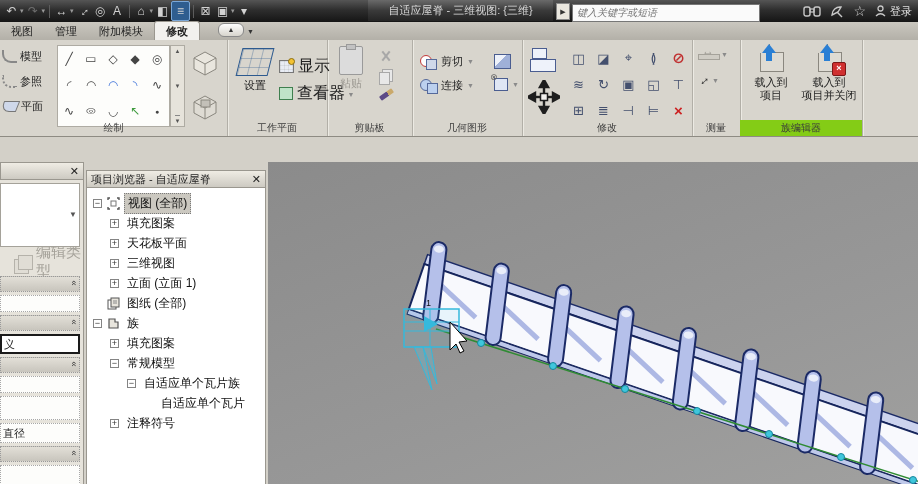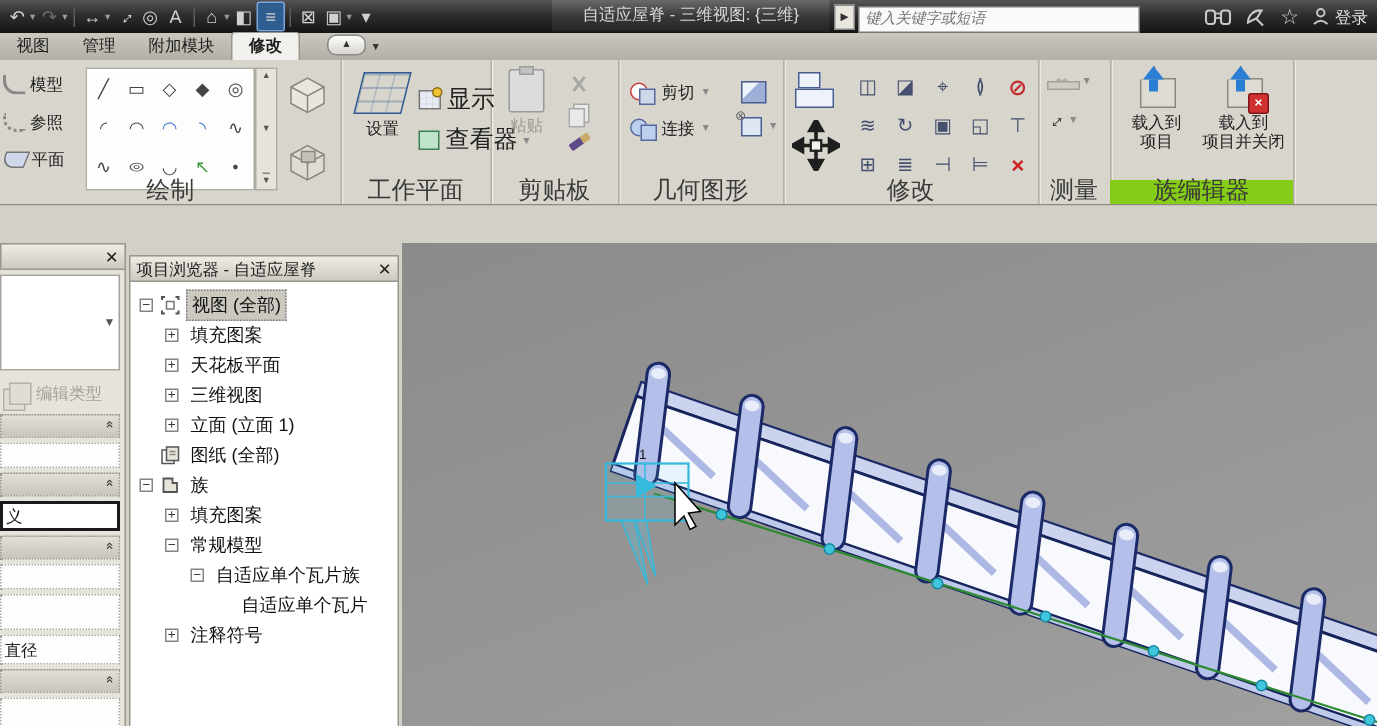--- a/index.html
+++ b/index.html
@@ -38,21 +38,21 @@
   .tab.active{background:#f2f1ee;border:1px solid #9a978f;border-bottom:none;
     border-radius:3px 3px 0 0;font-weight:bold;}
   .collapse-btn{margin-left:18px;margin-bottom:3px;width:24px;height:12px;background:linear-gradient(#fdfdfd,#d8d5cd);
     border:1px solid #8a8a8a;border-radius:6px;font-size:7px;color:#333;text-align:center;line-height:11px;}
   .collapse-drop{font-size:7px;color:#333;margin:0 0 5px 3px;}
   
   .ribbon{position:absolute;left:0;top:40px;width:918px;height:96px;background:#d8d5cd;
     border-bottom:1px solid #8e8b83;}
   .rpanel{position:absolute;top:0;height:96px;border-right:1px solid #b2afa7;box-shadow:1px 0 0 #eceae3;}
   .plabel{position:absolute;left:0;right:0;bottom:0;height:16px;line-height:16px;text-align:center;
-    font-size:16px;color:#3a3a3a;}
+    font-size:10px;color:#3a3a3a;}
   .plabel.hl{background:#84cc16;}
   
   .mode-col{position:absolute;left:2px;top:4px;width:52px;}
   .mode-row{height:25px;display:flex;align-items:center;font-size:11px;color:#222;gap:3px;}
   .micon{width:13px;height:11px;border-left:2px solid #888;border-bottom:2px solid #888;
     border-bottom-left-radius:9px;flex:none;}
   .micon.dashed{border-left-style:dotted;border-bottom-style:dotted;}
   .micon.plane{border:none;width:14px;height:9px;background:#cfd8ea;border:1px solid #777;
     transform:skewX(-22deg);}
   .draw-grid{position:absolute;left:57px;top:5px;width:111px;height:80px;background:#fdfdfb;
@@ -136,21 +136,21 @@
   .contentbg{position:absolute;left:0;top:137px;width:918px;height:347px;background:#d3d0c8;}
   
   .props{position:absolute;left:0;top:162px;width:84px;height:322px;}
   .panel-title{height:18px;background:linear-gradient(#efece4,#cdcac2);border:1px solid #9a978f;
     display:flex;align-items:center;font-size:11px;color:#1e1e1e;padding:0 4px;box-sizing:border-box;}
   .panel-x{margin-left:auto;font-size:11px;font-weight:bold;color:#222;cursor:default;}
   .props-body{position:absolute;left:0;top:18px;right:0;bottom:0;background:#e6e3db;
     border-right:1px solid #9a978f;padding:3px 2px 0 0;box-sizing:border-box;}
   .type-sel{height:62px;background:#fff;border:1px solid #a5a29a;position:relative;margin:0 1px 5px 0;}
   .type-drop{position:absolute;right:2px;top:26px;font-size:8px;color:#555;}
-  .edit-type{height:20px;display:flex;align-items:center;gap:3px;font-size:11px;color:#a5a29a;margin:0 0 4px 2px;}
+  .edit-type{height:20px;display:flex;align-items:center;gap:3px;font-size:15px;color:#a5a29a;margin:0 0 4px 14px;}
   .ic-edittype{width:13px;height:13px;border:1px solid #b5b2aa;background:#e0ddd5;
     box-shadow:-4px 4px 0 -1px #e0ddd5,-4px 4px 0 0 #b5b2aa;flex:none;margin-left:4px;}
   .sect{height:14px;background:linear-gradient(#e2dfd7,#c8c5bd);border:1px dotted #9a9a9a;
     position:relative;margin:3px 1px 3px 0;}
   .sect .chev{position:absolute;right:3px;top:1px;font-size:9px;color:#333;display:inline-block;transform:rotate(90deg);}
   .wrow{height:15px;background:#fdfdfb;border:1px dotted #a8a8a8;margin:3px 1px 3px 0;
     font-size:11px;color:#1e1e1e;display:flex;align-items:center;padding:0 2px;}
   .focusrow{height:16px;background:#fff;border:2px solid #1a1a1a;margin:3px 1px 3px 0;
     font-size:11px;color:#1e1e1e;display:flex;align-items:center;padding:0 2px;}
   

